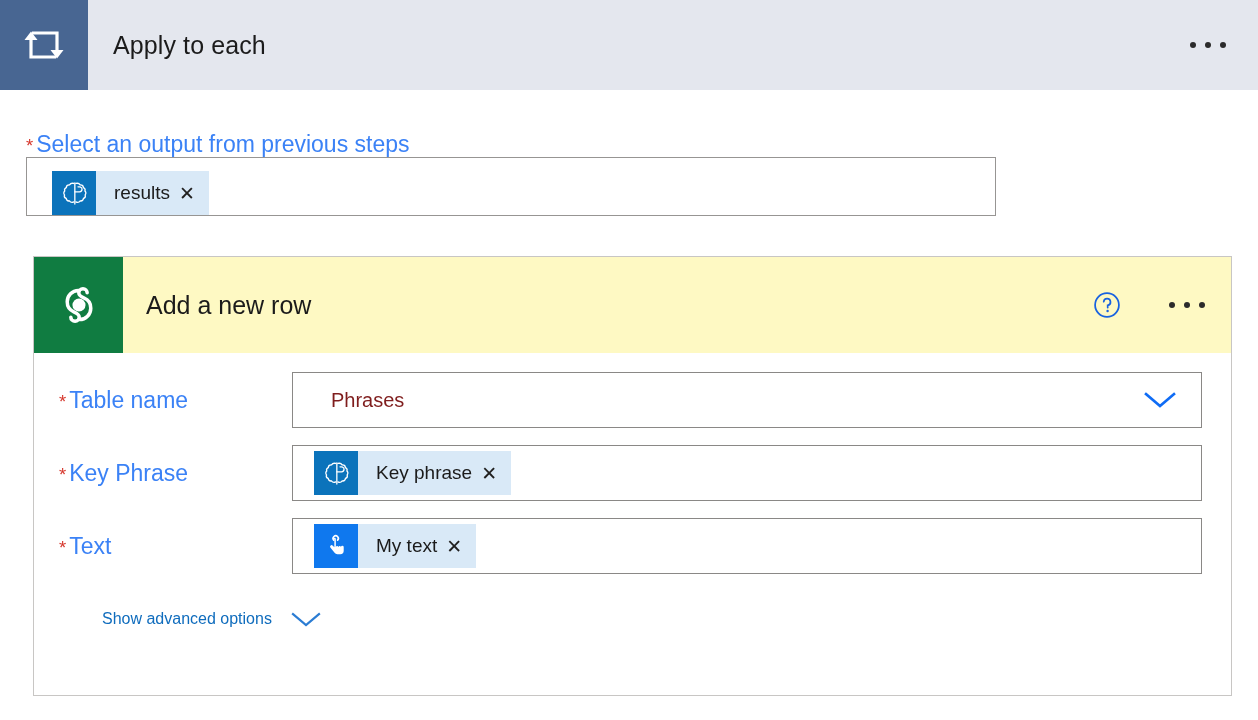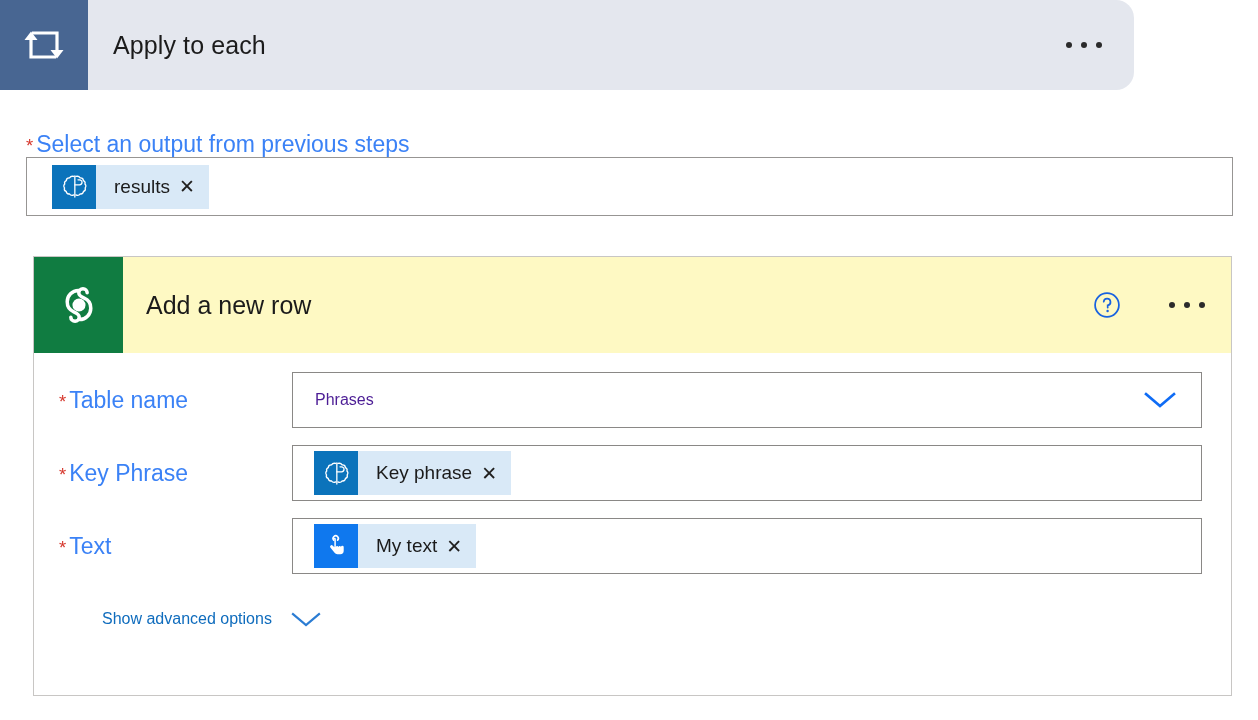--- a/index.html
+++ b/index.html
@@ -14,26 +14,25 @@
     color: #323130;
     overflow: hidden;
     position: relative;
   }
 
   
   .action-header {
     position: absolute;
     left: 0;
     top: 0;
-    width: 1134px;
+    width: 1258px;
     height: 90px;
     background: #e4e7ee;
     display: flex;
     align-items: center;
-    border-radius: 18px;
   }
   .header-icon-block {
     width: 88px;
     height: 90px;
     background: #486692;
     display: flex;
     align-items: center;
     justify-content: center;
     flex: 0 0 auto;
   }
@@ -78,27 +77,27 @@
     position: absolute;
     left: 26px;
     top: 131px;
   }
 
   
   .token-field {
     position: absolute;
     left: 26px;
     top: 157px;
-    width: 1207px;
+    width: 970px;
     height: 59px;
     border: 1px solid #979593;
     background: #ffffff;
     box-sizing: border-box;
     display: flex;
-    align-items: center;
+    align-items: flex-end;
     padding-left: 25px;
   }
 
   
   .token {
     display: inline-flex;
     align-items: center;
     background: #d9e9f7;
     height: 44px;
     cursor: pointer;
@@ -192,22 +191,23 @@
     border: 1px solid #8a8886;
     background: #ffffff;
     height: 56px;
     box-sizing: border-box;
     display: flex;
     align-items: center;
     padding-left: 22px;
     cursor: text;
   }
   .input-text {
-    font-size: 16px;
-    color: #4c1d95;
+    font-size: 20px;
+    color: #7f1d1d;
+    margin-left: 16px;
   }
   .dropdown-box {
     justify-content: space-between;
     padding-right: 22px;
     cursor: pointer;
   }
   .chevron {
     flex: 0 0 auto;
     display: flex;
     align-items: center;

